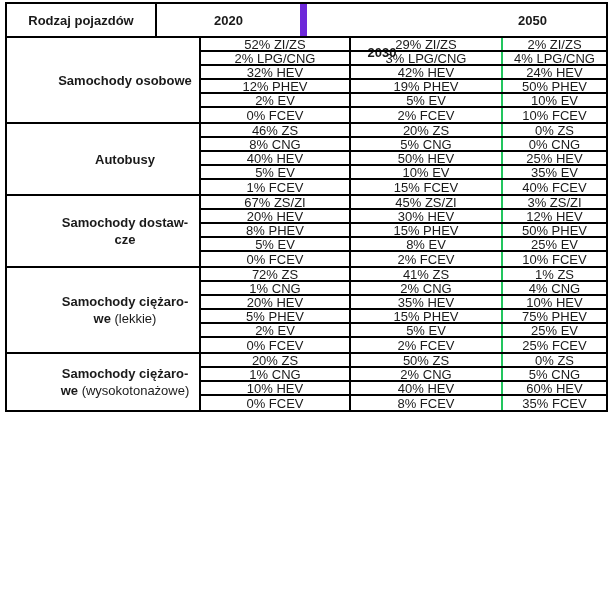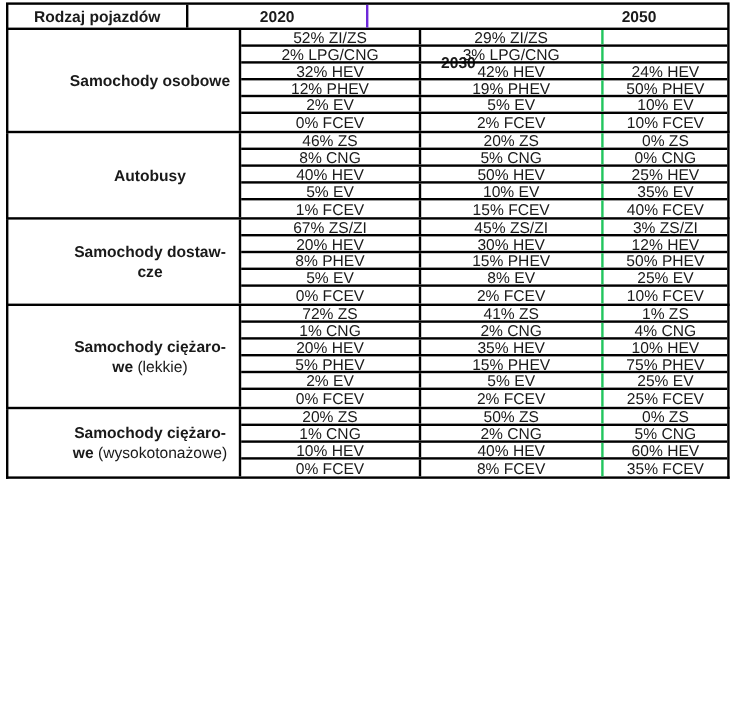--- a/index.html
+++ b/index.html
@@ -23,32 +23,32 @@
     }
     .row {
       display: flex;
       border-left: 2px solid #000;
       border-right: 2px solid #000;
       box-sizing: border-box;
     }
     .header {
       border-top: 2px solid #000;
       border-bottom: 2px solid #000;
-      height: 23px;
+      height: 36px;
       box-sizing: border-box;
     }
     .header .cell {
       font-weight: bold;
       font-size: 13px;
       display: flex;
       align-items: center;
       justify-content: center;
     }
     .col-type { width: 150px; flex: 0 0 150px; border-right: 2px solid #000; box-sizing: border-box; }
-    .col-y1 { width: 150px; flex: 0 0 150px; border-right: 2px solid #6d28d9; box-sizing: border-box; }
+    .col-y1 { width: 150px; flex: 0 0 150px; border-right: 7px solid #6d28d9; box-sizing: border-box; }
     .col-y2 { width: 152px; flex: 0 0 152px; border-right: 2px solid #000; box-sizing: border-box; margin-top: 48px; }
     .col-y3 { flex: 1 1 auto; box-sizing: border-box; }
 
     .group {
       display: flex;
       border-left: 2px solid #000;
       border-right: 2px solid #000;
       border-bottom: 2px solid #000;
       box-sizing: border-box;
     }
@@ -102,24 +102,26 @@
   </div>
   <div id="groups">
       <div class="group">
         <div class="label">
           <span><b>Samochody osobowe</b><span class="light"></span></span>
         </div>
         <div class="values">
           <div class="vrow">
             <div class="cell v1">52% ZI/ZS</div>
             <div class="cell v2">29% ZI/ZS</div>
+            <div class="cell v3">2% ZI/ZS</div>
           </div>
           <div class="vrow">
             <div class="cell v1">2% LPG/CNG</div>
             <div class="cell v2">3% LPG/CNG</div>
+            <div class="cell v3">4% LPG/CNG</div>
           </div>
           <div class="vrow">
             <div class="cell v1">32% HEV</div>
             <div class="cell v2">42% HEV</div>
             <div class="cell v3">24% HEV</div>
           </div>
           <div class="vrow">
             <div class="cell v1">12% PHEV</div>
             <div class="cell v2">19% PHEV</div>
             <div class="cell v3">50% PHEV</div>

